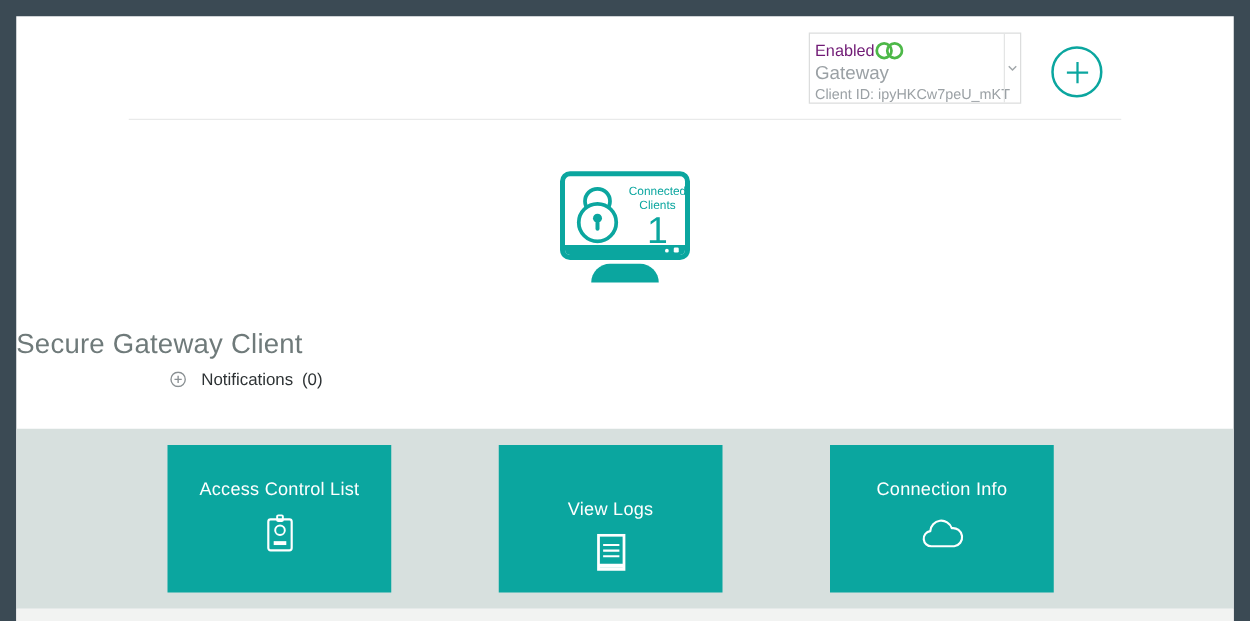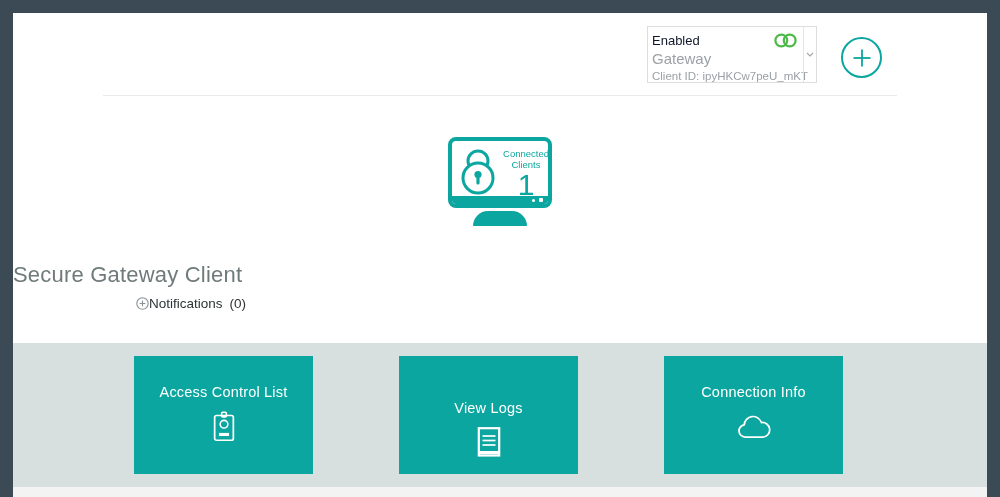--- a/index.html
+++ b/index.html
@@ -20,22 +20,22 @@
     position:absolute;left:13px;top:13px;width:974px;height:484px;
     background:#ffffff;overflow:hidden;
   }
 
   
   .selector-box{
     position:absolute;left:634px;top:13px;width:170px;height:57px;
     background:#fff;border:1px solid #dcdddd;cursor:pointer;
   }
   .selector-main{position:absolute;left:0;top:0;right:13px;bottom:0;padding:5px 6px 0 4px;}
-  .sel-row1{display:flex;justify-content:space-between;align-items:center;gap:0;
-    font-size:13px;color:#0f172a;}
+  .sel-row1{display:flex;justify-content:flex-start;align-items:center;gap:0;
+    font-size:13px;color:#701a75;}
   .sel-row2{text-align:left;font-size:15px;color:#9ba1a5;margin-top:1px;}
   .sel-row3{text-align:right;font-size:11.5px;color:#9ba1a5;margin-top:3px;white-space:nowrap;}
   .sel-caret{
     position:absolute;right:0;top:0;bottom:0;width:13px;
     border-left:1px solid #e4e5e5;display:flex;align-items:center;justify-content:center;
   }
   .add-btn{
     position:absolute;left:828px;top:24px;width:41px;height:41px;border-radius:50%;
     border:2px solid var(--accent);background:#fff;cursor:pointer;
     display:flex;align-items:center;justify-content:center;
@@ -60,21 +60,21 @@
   .page-title{
     position:absolute;left:0;top:249px;width:100%;text-align:left;
     font-size:22px;color:#6f7a7a;letter-spacing:.2px;
   }
 
   
   .notifications{
     position:absolute;left:123px;top:283px;display:flex;align-items:center;
     font-size:13.5px;color:#2e3335;cursor:pointer;
   }
-  .notifications .lbl{margin-left:0;}
+  .notifications .lbl{margin-left:12px;}
   .notifications .cnt{margin-left:7px;}
 
   
   .gray-section{position:absolute;left:0;top:330px;width:100%;height:144px;background:var(--section);}
   .action-btn{
     position:absolute;top:13px;width:179px;height:118px;background:var(--accent);
     border:none;color:#fff;cursor:pointer;display:flex;flex-direction:column;
     align-items:center;padding-top:28px;font-family:inherit;
   }
   .action-btn.b1{left:121px;}

